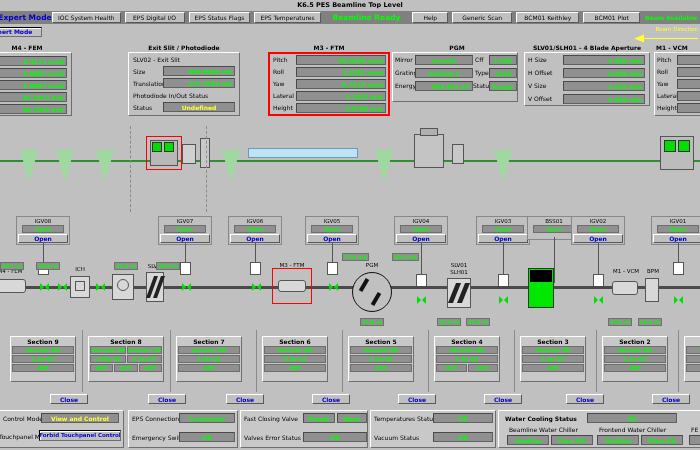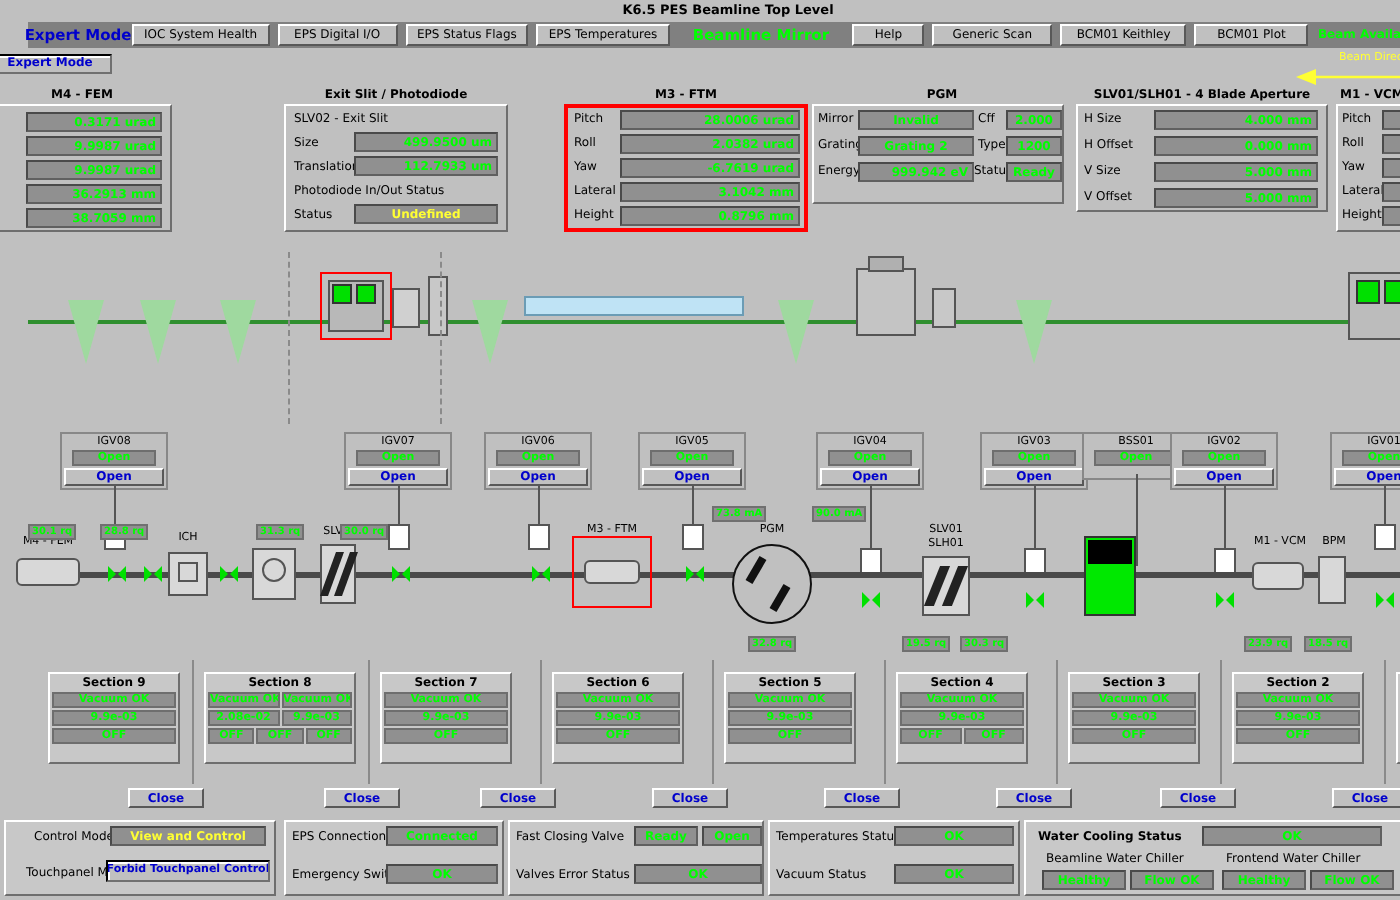--- a/index.html
+++ b/index.html
@@ -5,21 +5,21 @@
   * { box-sizing: border-box; }
   html, body {
     margin: 0; padding: 0;
     width: 700px; height: 450px;
     overflow: hidden;
     background: #c0c0c0;
     font-family: "DejaVu Sans", sans-serif;
     font-size: 6px;
     color: #000;
   }
-  #root { position: relative; width: 644px; height: 450px; margin-left: 14px; }
+  #root { position: relative; width: 644px; height: 450px; }
 
   
   .btn3d {
     background: #c0c0c0;
     border: 1px solid #000;
     border-right-color: #707070;
     border-bottom-color: #707070;
     box-shadow: inset 1px 1px 0 #ffffff;
     text-align: center;
     color: #000;
@@ -159,21 +159,21 @@
 <div id="root">
 
   <div id="title">K6.5 PES Beamline Top Level</div>
 
   <div id="menubar">
     <div class="mitem flat" style="width:46px;color:#0000cc;background:#808080;">Expert Mode</div>
     <div class="mitem" style="width:78px">IOC System Health</div>
     <div class="mitem" style="width:68px">EPS Digital I/O</div>
     <div class="mitem" style="width:70px">EPS Status Flags</div>
     <div class="mitem" style="width:74px">EPS Temperatures</div>
-    <div class="mitem flat" style="width:96px">Beamline Mirror</div>
+    <div class="mitem flat" style="width:96px">Beamline Ready</div>
     <div class="mitem" style="width:40px">Help</div>
     <div class="mitem" style="width:68px">Generic Scan</div>
     <div class="mitem" style="width:72px">BCM01 Keithley</div>
     <div class="mitem" style="width:64px">BCM01 Plot</div>
     <div class="mitem flat" style="width:54px;font-size:6px;">Beam Available</div>
   </div>
 
   <div class="abs btn3d btn-blue" style="left:-20px;top:27px;width:62px;height:10px;">Expert Mode</div>
   <div class="abs" style="left:620px;top:26px;width:78px;height:8px;color:#ffff33;font-size:5.5px;text-align:right;">Beam Direction</div>
 

